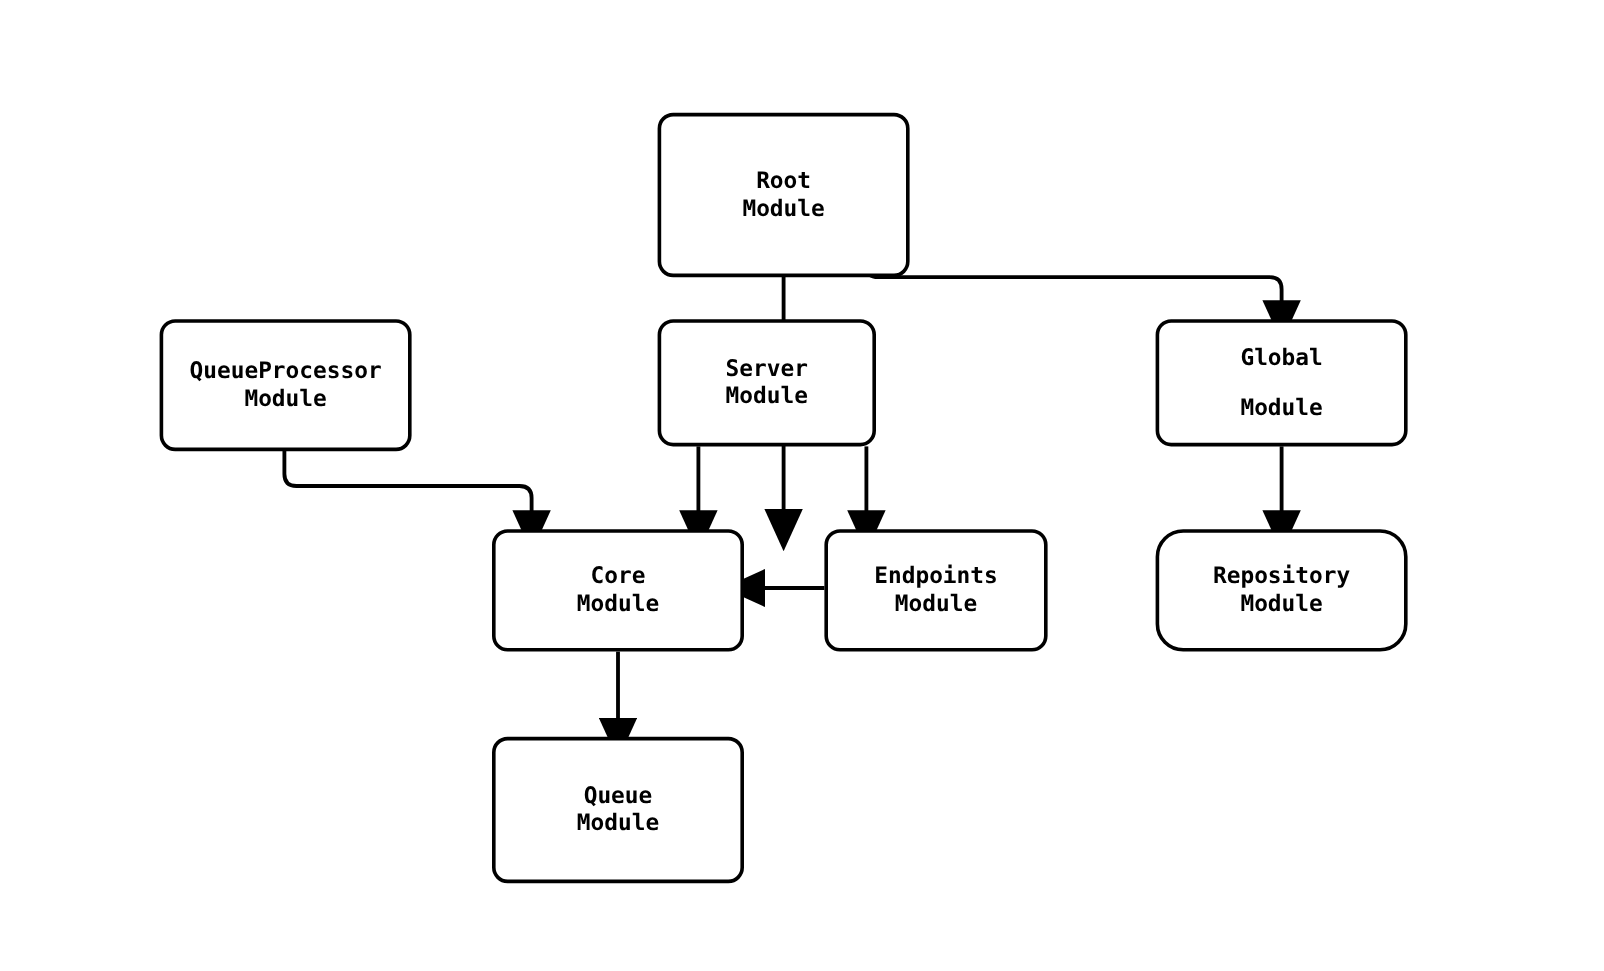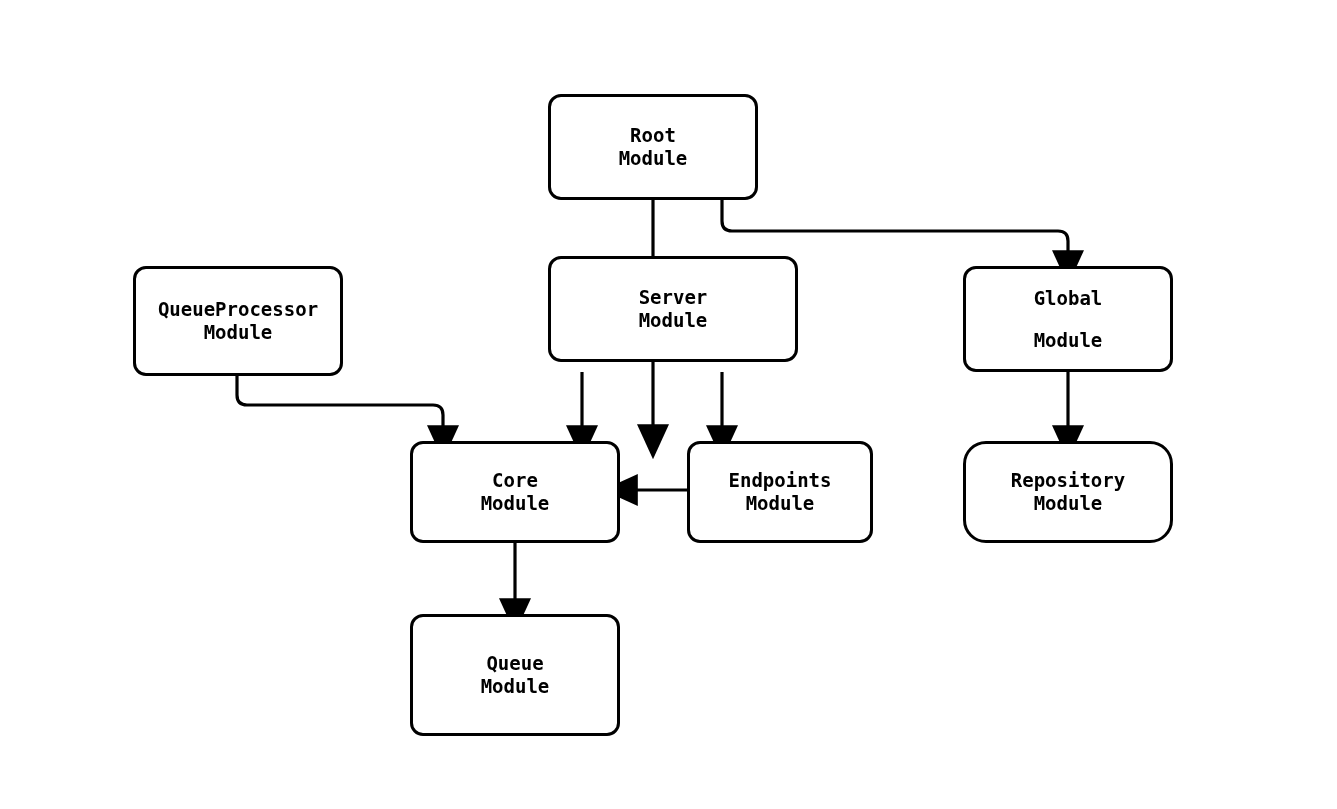--- a/index.html
+++ b/index.html
@@ -77,31 +77,31 @@
 
       <path d="M 687 490 L 634 490" marker-end="url(#arrowhead-down)"></path>
 
       <path d="M 1068 372 L 1068 429" marker-end="url(#arrowhead-down)"></path>
 
       <path d="M 515 543 L 515 602" marker-end="url(#arrowhead-down)"></path>
 
     </g>
   </svg>
 
-  <div class="node" style="left:548px; top:94px; width:210px; height:106px;">
+  <div class="node" style="left:548px; top:94px; width:210px; height:137px;">
     <div class="node-label">Root</div>
     <div class="node-label">Module</div>
   </div>
 
   <div class="node" style="left:133px; top:266px; width:210px; height:110px;">
     <div class="node-label">QueueProcessor</div>
     <div class="node-label">Module</div>
   </div>
 
-  <div class="node" style="left:548px; top:256px; width:250px; height:106px;">
+  <div class="node" style="left:548px; top:266px; width:182px; height:106px;">
     <div class="node-label">Server</div>
     <div class="node-label">Module</div>
   </div>
 
   <div class="node" style="left:963px; top:266px; width:210px; height:106px;gap:19px;">
     <div class="node-label">Global</div>
     <div class="node-label">Module</div>
   </div>
 
   <div class="node" style="left:410px; top:441px; width:210px; height:102px;">

